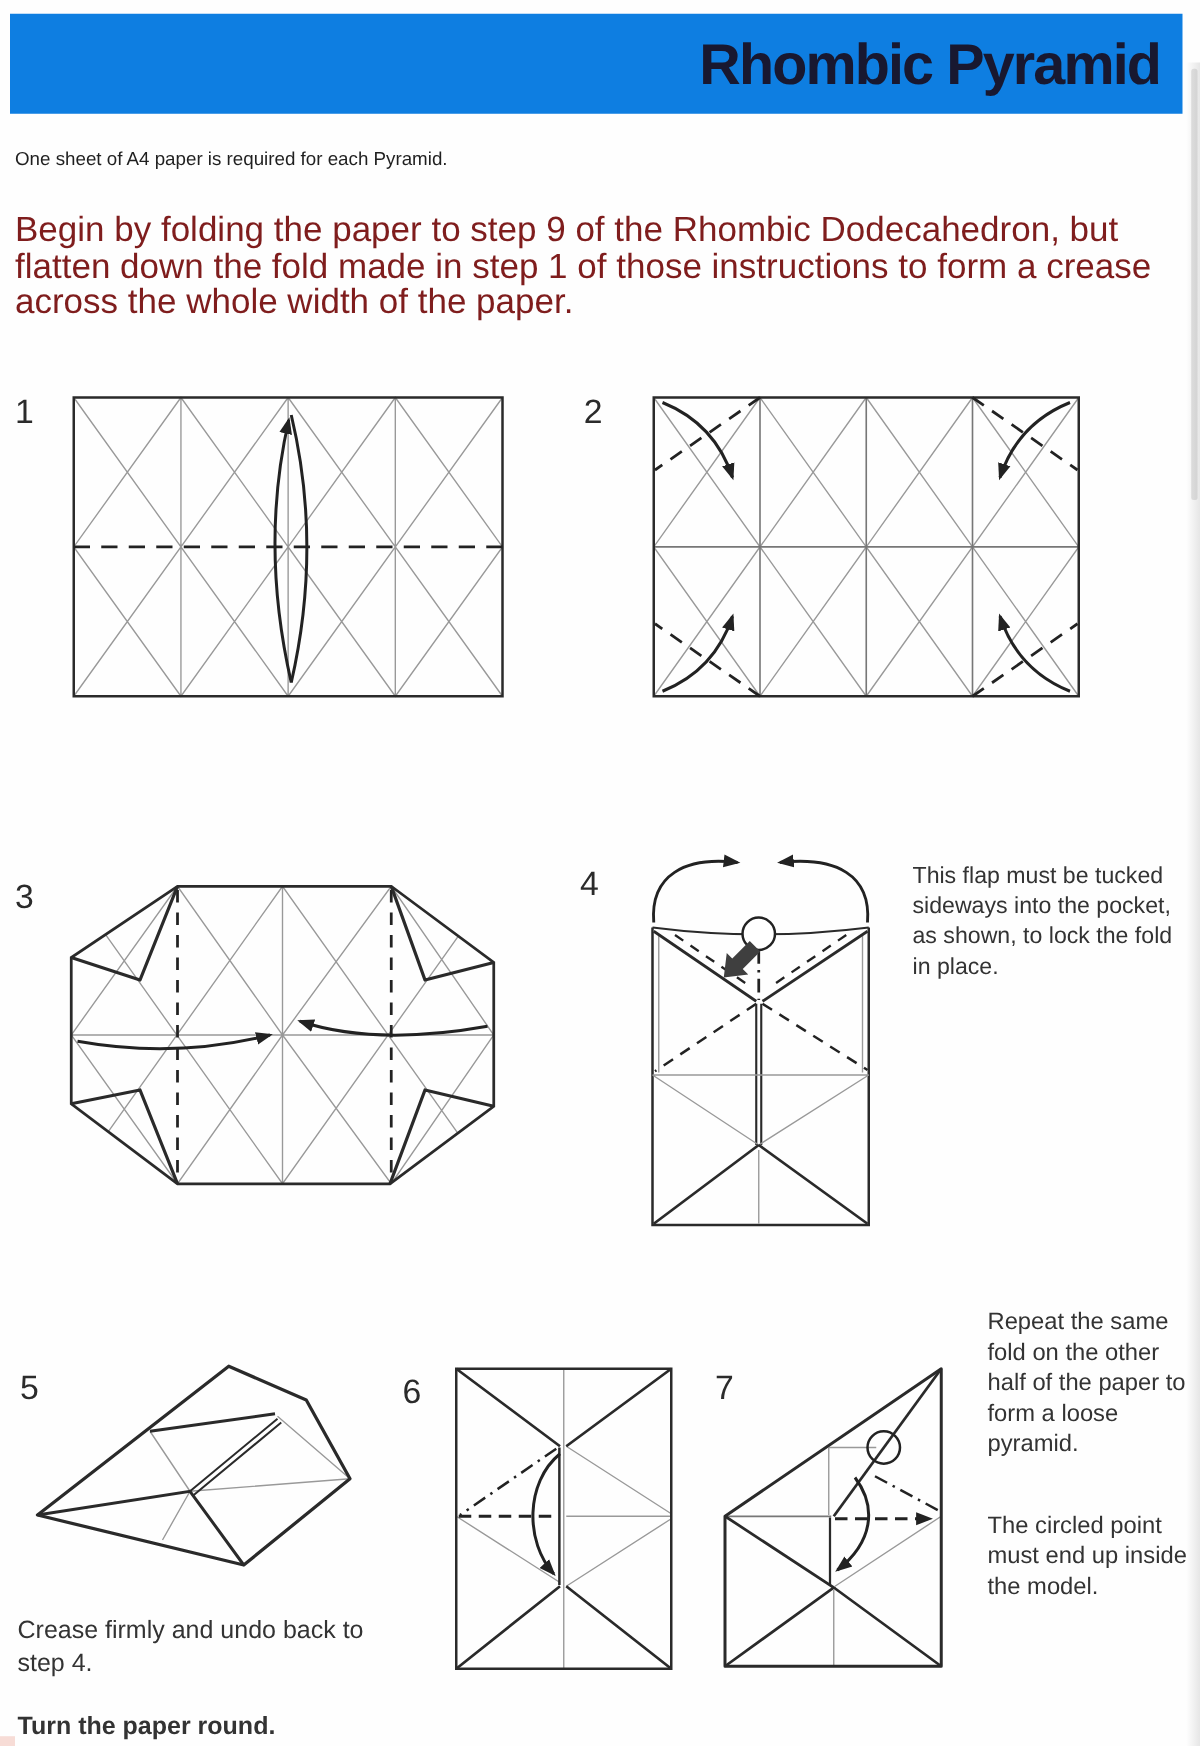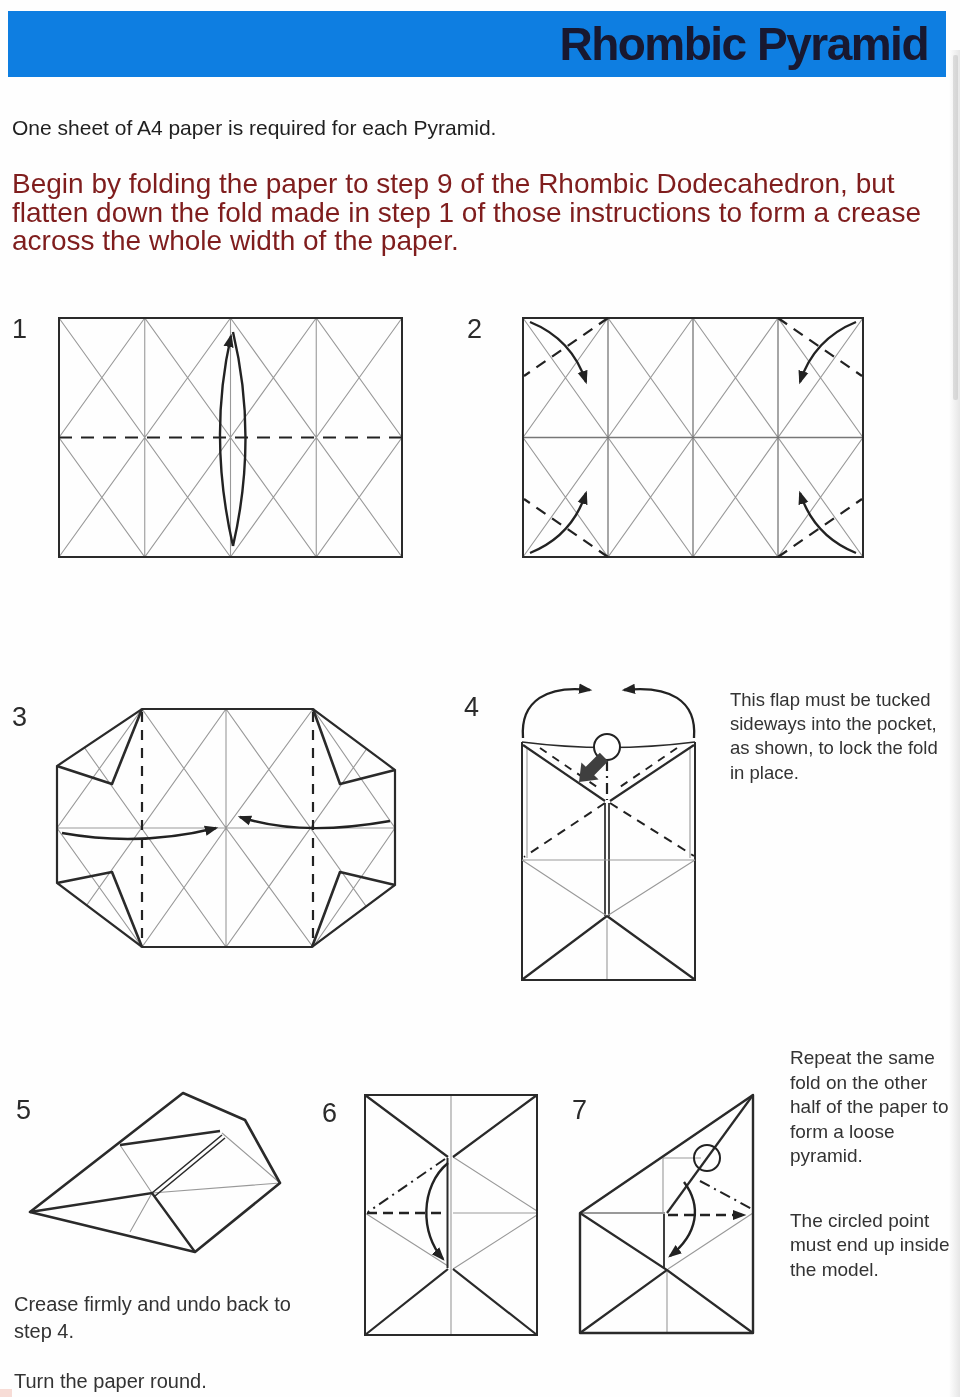--- a/index.html
+++ b/index.html
@@ -5,47 +5,47 @@
   html,body{margin:0;padding:0;background:#e8e8e8;}
   .page{
     position:relative;
     width:960px;height:1397px;
     background:#fefefe;
     overflow:hidden;
     font-family:"Liberation Sans", sans-serif;
     color:#222;
   }
   .title-bar{
-    position:absolute;left:8px;top:11px;width:938px;height:66px;
+    position:absolute;left:8px;top:11px;width:938px;height:80px;
     background:#0e7ee1;
     display:flex;align-items:center;justify-content:flex-end;
   }
   .title-bar .title{
     font-size:46px;font-weight:bold;letter-spacing:-1.5px;
     color:#181830;padding-right:18px;line-height:1;
   }
   .intro1{
     position:absolute;left:12px;top:114px;width:920px;
-    font-size:21px;line-height:28px;color:#1f1f1f;
+    font-size:15px;line-height:28px;color:#1f1f1f;
   }
   .intro2{
     position:absolute;left:12px;top:170px;width:926px;
     font-size:28px;line-height:28.5px;color:#7f1d1d;
   }
   .stepnum{
     position:absolute;font-size:27px;color:#2b2b2b;line-height:1;
   }
   .note{
     position:absolute;color:#333;
   }
   .note p{margin:0 0 0 0;}
   .note p + p{margin-top:40px;}
   .note-s4{left:730px;top:688px;width:220px;font-size:18.5px;line-height:24.2px;}
   .note-s5{left:14px;top:1291px;width:300px;font-size:20px;line-height:27px;}
-  .note-s5 p + p{margin-top:23px;}
+  .note-s5 p + p{margin-top:23px;font-weight:bold;}
   .note-s7{left:790px;top:1046px;width:170px;font-size:19px;line-height:24.5px;}
   .diagrams{position:absolute;left:0;top:0;width:960px;height:1397px;}
   .edge-strip{
     position:absolute;right:0;top:50px;width:11px;height:1347px;
     background:linear-gradient(to right, rgba(255,255,255,0), rgba(120,120,120,0.18));
   }
   .edge-strip-top{
     position:absolute;right:2px;top:55px;width:5px;height:345px;
     background:rgba(130,130,130,0.22);border-radius:2px;
   }

